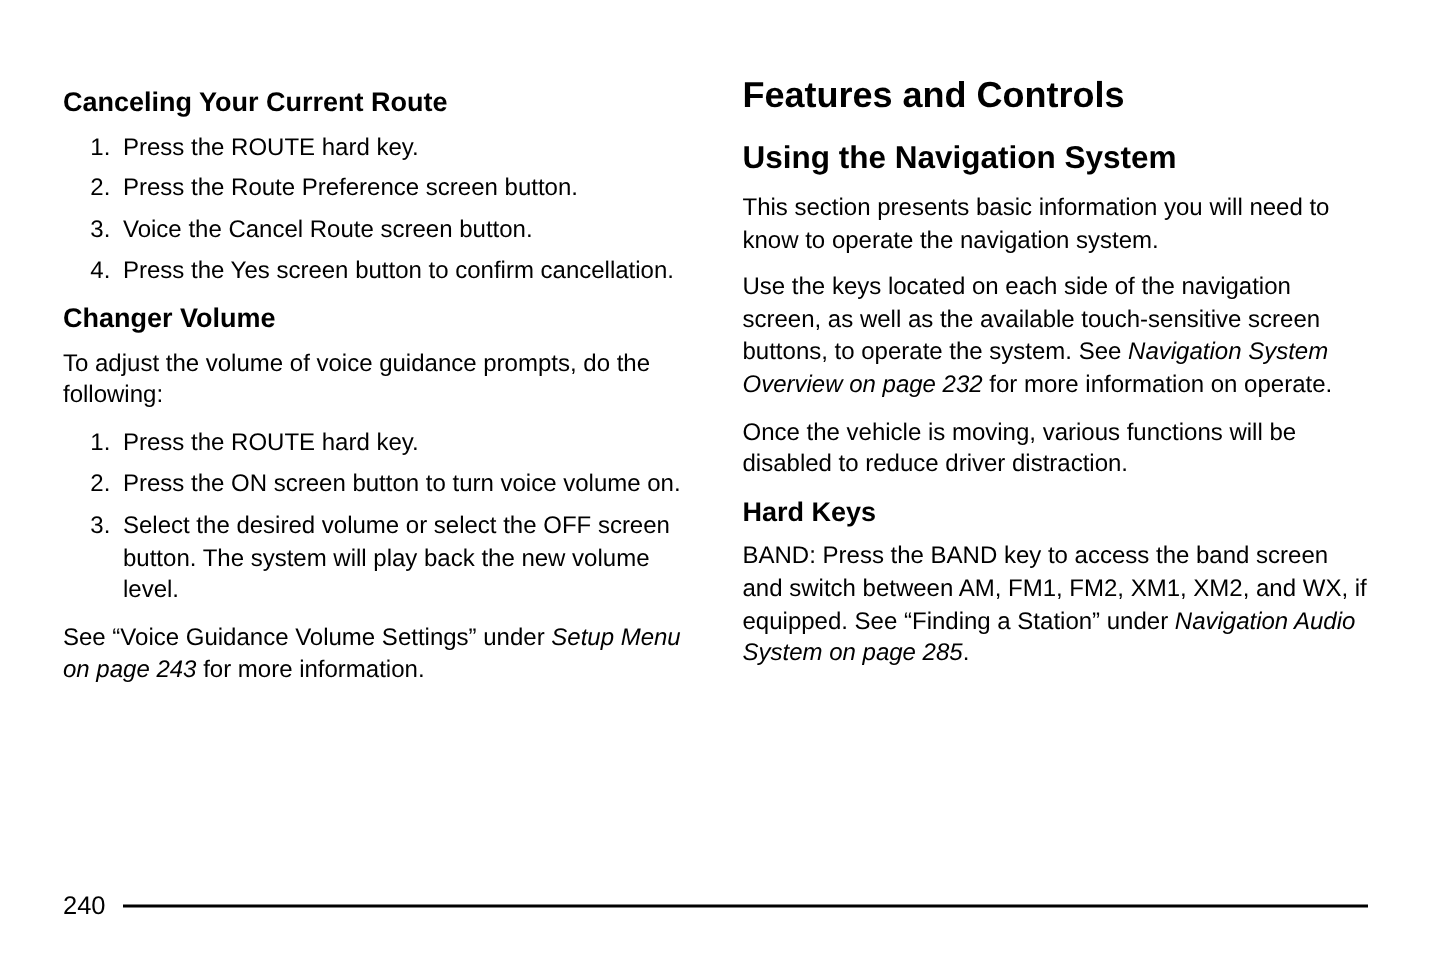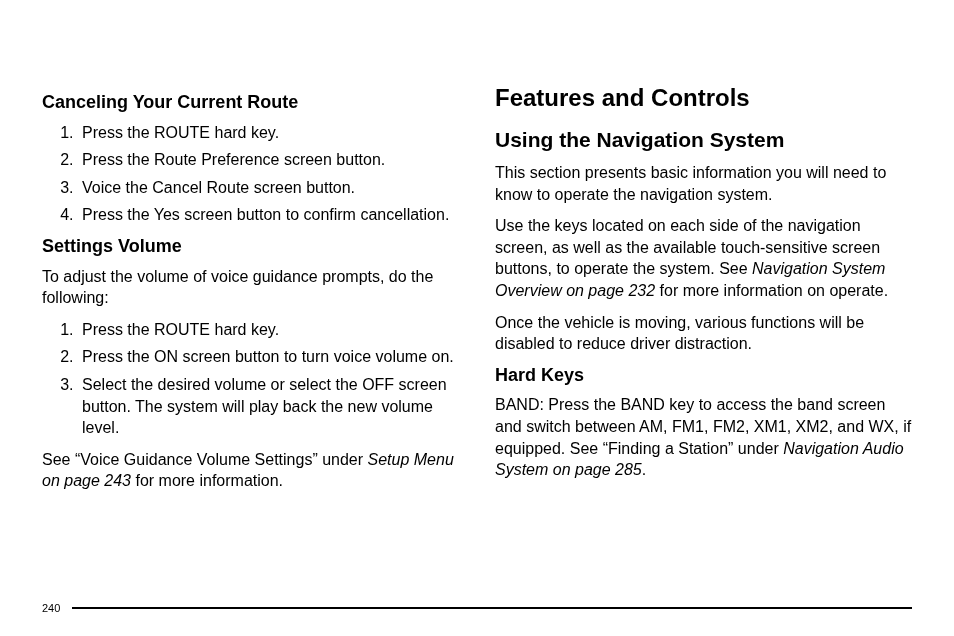--- a/index.html
+++ b/index.html
@@ -7,21 +7,20 @@
   .page {
     width: 954px;
     height: 636px;
     padding: 50px 42px 20px 42px;
     position: relative;
   }
   .columns {
     display: flex;
     gap: 36px;
     height: 530px;
-    margin-top: 34px;
   }
   .col {
     flex: 1;
     min-width: 0;
   }
   .h1 {
     font-size: 24px;
     font-weight: bold;
     margin-bottom: 14px;
     line-height: 1.2;
@@ -59,21 +58,21 @@
   .bold { font-weight: normal; }
   .footer {
     position: absolute;
     left: 42px;
     right: 42px;
     bottom: 22px;
     display: flex;
     align-items: center;
   }
   .page-num {
-    font-size: 11px;
+    font-size: 17px;
     margin-right: 12px;
   }
   .rule {
     flex: 1;
     height: 2px;
     background: #000;
   }
   .keyrow { display: inline; }
 </style>
 </head>
@@ -85,21 +84,21 @@
     <div class="col">
 
       <div class="h3">Canceling Your Current Route</div>
       <ol class="ol">
         <li>Press the ROUTE hard key.</li>
         <li>Press the Route Preference screen button.</li>
         <li>Voice the Cancel Route screen button.</li>
         <li>Press the Yes screen button to confirm cancellation.</li>
       </ol>
 
-      <div class="h3">Settings Volume</div>
+      <div class="h3">Changer Volume</div>
       <p class="body">To adjust the volume of voice guidance prompts, do the following:</p>
       <ol class="ol">
         <li>Press the ROUTE hard key.</li>
         <li>Press the ON screen button to turn voice volume on.</li>
         <li>Select the desired volume or select the OFF screen button. The system will play back the new volume level.</li>
       </ol>
       <p class="body">
         <span>See “Voice Guidance Volume Settings” under </span><span class="ital">Setup Menu on page 243</span><span> for more information.</span>
       </p>
     </div>

